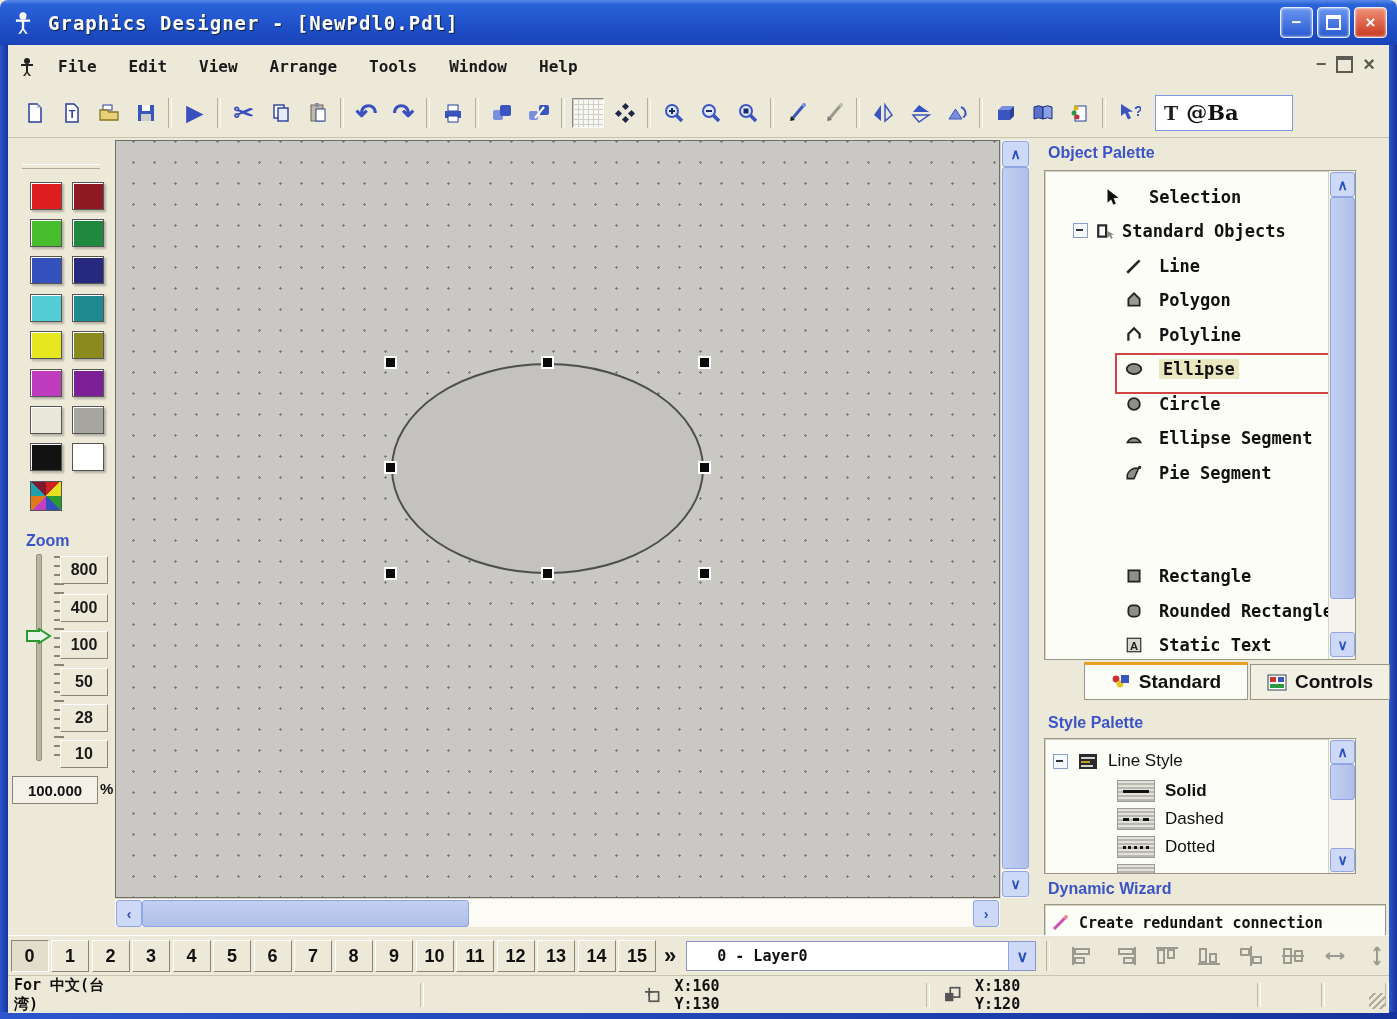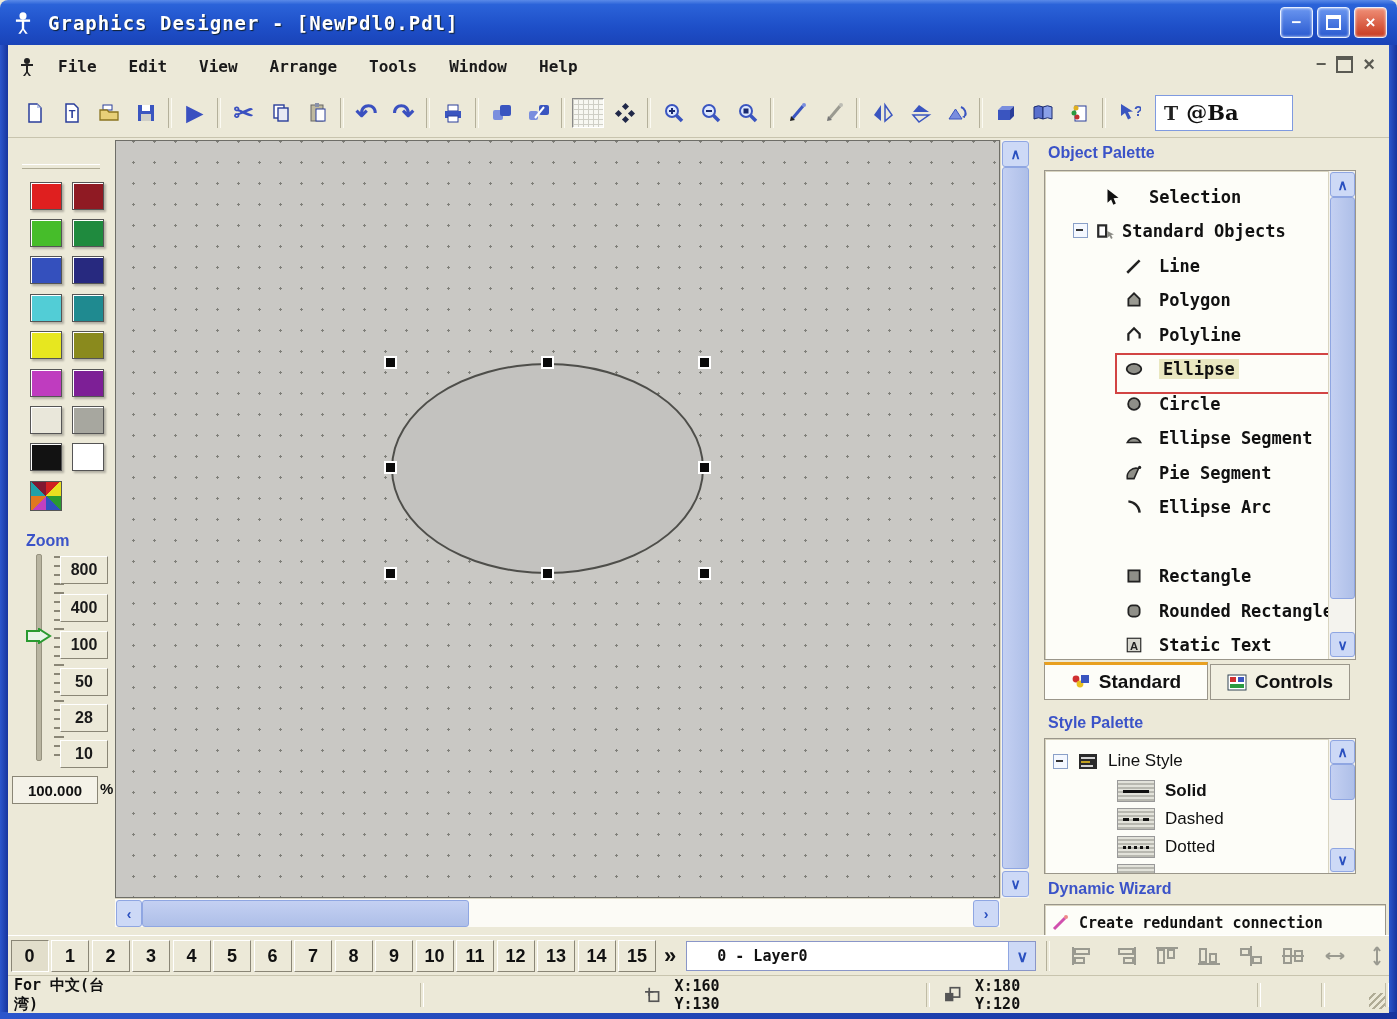--- a/index.html
+++ b/index.html
@@ -78,21 +78,21 @@
     box-shadow:inset 1px 1px 0 #d8d4c0;overflow:hidden;}
   .orow{position:absolute;left:0;width:100%;height:35px;display:flex;align-items:center;}
   .olabel{font-family:"DejaVu Sans Mono",monospace;font-weight:bold;font-size:17px;color:#111;white-space:nowrap;}
   .oicon{width:18px;height:18px;flex:0 0 auto;}
   .minusbox{width:13px;height:13px;background:#f4f8ff;border:1px solid #8aa0c8;position:relative;flex:0 0 auto;}
   .minusbox::after{content:"";position:absolute;left:2px;top:5px;width:7px;height:2px;background:#333;}
   #red-box{position:absolute;left:70px;top:182px;width:220px;height:37px;border:2px solid #d24444;}
   .hl{background:#e9e7c0;padding:0 4px;}
   
   .tab{position:absolute;height:38px;display:flex;align-items:center;gap:8px;justify-content:center;
-    border:1px solid #9a968a;background:#f2f0e2;font-weight:bold;font-size:19px;color:#111;box-sizing:border-box;}
+    border:1px solid #9a968a;background:#f2f0e2;font-weight:bold;font-size:19px;color:#111;box-sizing:border-box;margin-left:40px;}
   .tab.active{background:#fdfdf8;border-top:3px solid #e8a020;}
   
   .srow{position:absolute;display:flex;align-items:center;gap:10px;height:28px;}
   .slabel{font-size:17px;color:#111;}
   .lineswatch{width:36px;height:20px;background:repeating-linear-gradient(#e2e2da 0 2px,#b8b8b0 2px 4px);
     border:1px solid #999;display:flex;align-items:center;justify-content:center;}
   .lineswatch i{display:block;width:26px;border-top:3px solid #111;}
   .lineswatch i.dashed{border-top-style:dashed;}
   .lineswatch i.dotted{border-top-style:dotted;}
   
@@ -484,28 +484,20 @@
             <span class="olabel">Ellipse Segment</span>
           </div>
         <div class="orow" style="top:284px">
             <span style="width:80px"></span>
             <svg class="oicon" viewBox="0 0 16 16">
               <path d="M2 13 A8 8 0 0 1 12 4 L8 13 z" fill="#8f8f88" stroke="#222" stroke-width="1.4"></path>
               <circle cx="13" cy="3" r="1.4" fill="#222"></circle>
             </svg>
             <span style="width:16px"></span>
             <span class="olabel">Pie Segment</span>
-          </div>
-        <div class="orow" style="top:318px">
-            <span style="width:80px"></span>
-            <svg class="oicon" viewBox="0 0 16 16">
-              <path d="M3 3 A11 11 0 0 1 13 13" fill="none" stroke="#222" stroke-width="2.2"></path>
-            </svg>
-            <span style="width:16px"></span>
-            <span class="olabel">Ellipse Arc</span>
           </div>
         <div class="orow" style="top:387px">
             <span style="width:80px"></span>
             <svg class="oicon" viewBox="0 0 16 16">
               <rect x="3" y="3" width="10" height="10" fill="#8f8f88" stroke="#222" stroke-width="1.6"></rect>
             </svg>
             <span style="width:16px"></span>
             <span class="olabel">Rectangle</span>
           </div>
         <div class="orow" style="top:422px">

